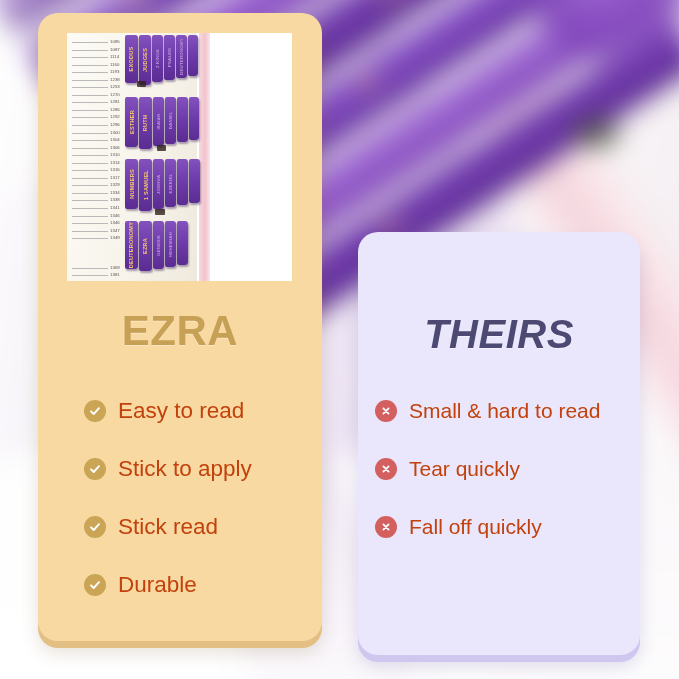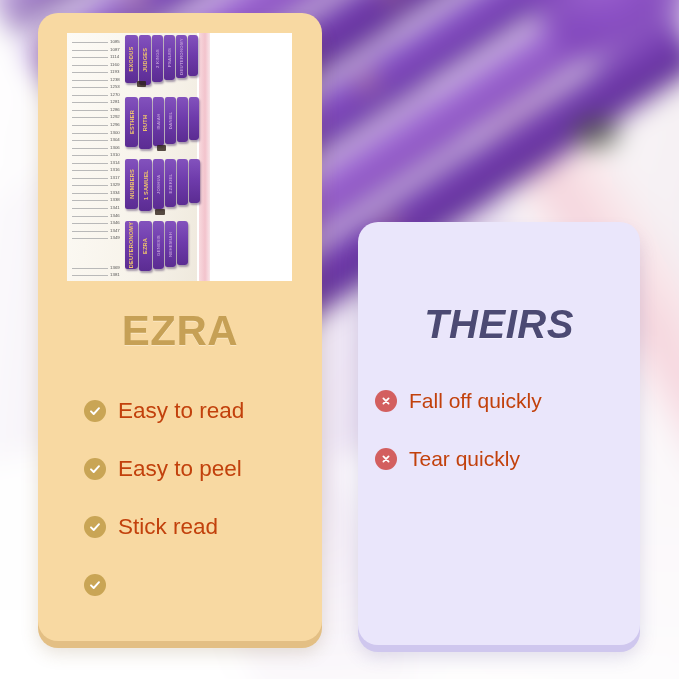--- a/index.html
+++ b/index.html
@@ -128,21 +128,21 @@
   #card-ours {
     left: 38px;
     top: 13px;
     width: 284px;
     height: 628px;
     background: #f8d9a2;
     box-shadow: 0 7px 0 0 #e3bf84, 0 12px 18px rgba(120,90,40,.18);
   }
   #card-theirs {
     left: 358px;
-    top: 222px;
+    top: 232px;
     width: 282px;
     height: 423px;
     background: #eae6fb;
     box-shadow: 0 7px 0 0 #cfc7ee, 0 12px 18px rgba(90,80,150,.18);
   }
 
   
   #product-photo {
     position: absolute;
     left: 29px;
@@ -528,56 +528,65 @@
             </svg>
         </span>
         <span class="ftext">Easy to read</span>
       </li>
       <li class="feature-item">
         <span class="ficon check">
           <svg width="14" height="14" viewBox="0 0 14 14">
               <path d="M3 7.3 L5.7 10 L11 4.2" fill="none" stroke="#fff" stroke-width="1.9" stroke-linecap="round" stroke-linejoin="round"></path>
             </svg>
         </span>
-        <span class="ftext">Easy to peel</span>
+        <span class="ftext">Stick to apply</span>
       </li>
       <li class="feature-item">
         <span class="ficon check">
           <svg width="14" height="14" viewBox="0 0 14 14">
               <path d="M3 7.3 L5.7 10 L11 4.2" fill="none" stroke="#fff" stroke-width="1.9" stroke-linecap="round" stroke-linejoin="round"></path>
             </svg>
         </span>
         <span class="ftext">Stick read</span>
       </li>
       <li class="feature-item">
         <span class="ficon check">
           <svg width="14" height="14" viewBox="0 0 14 14">
               <path d="M3 7.3 L5.7 10 L11 4.2" fill="none" stroke="#fff" stroke-width="1.9" stroke-linecap="round" stroke-linejoin="round"></path>
             </svg>
         </span>
+        <span class="ftext">Durable</span>
       </li>
     </ul>
   </div>
 
   <div class="card" id="card-theirs">
     <div class="card-title" id="title-theirs">THEIRS</div>
 
     <ul class="feature-list" id="list-theirs">
       <li class="feature-item">
         <span class="ficon cross">
           <svg width="12" height="12" viewBox="0 0 12 12">
               <path d="M3.4 3.4 L8.6 8.6 M8.6 3.4 L3.4 8.6" fill="none" stroke="#fff" stroke-width="1.8" stroke-linecap="round"></path>
             </svg>
         </span>
-        <span class="ftext">Fall off quickly</span>
+        <span class="ftext">Small &amp; hard to read</span>
       </li>
       <li class="feature-item">
         <span class="ficon cross">
           <svg width="12" height="12" viewBox="0 0 12 12">
               <path d="M3.4 3.4 L8.6 8.6 M8.6 3.4 L3.4 8.6" fill="none" stroke="#fff" stroke-width="1.8" stroke-linecap="round"></path>
             </svg>
         </span>
         <span class="ftext">Tear quickly</span>
       </li>
+      <li class="feature-item">
+        <span class="ficon cross">
+          <svg width="12" height="12" viewBox="0 0 12 12">
+              <path d="M3.4 3.4 L8.6 8.6 M8.6 3.4 L3.4 8.6" fill="none" stroke="#fff" stroke-width="1.8" stroke-linecap="round"></path>
+            </svg>
+        </span>
+        <span class="ftext">Fall off quickly</span>
+      </li>
     </ul>
   </div>
 
 </div>
 
 </body></html>

